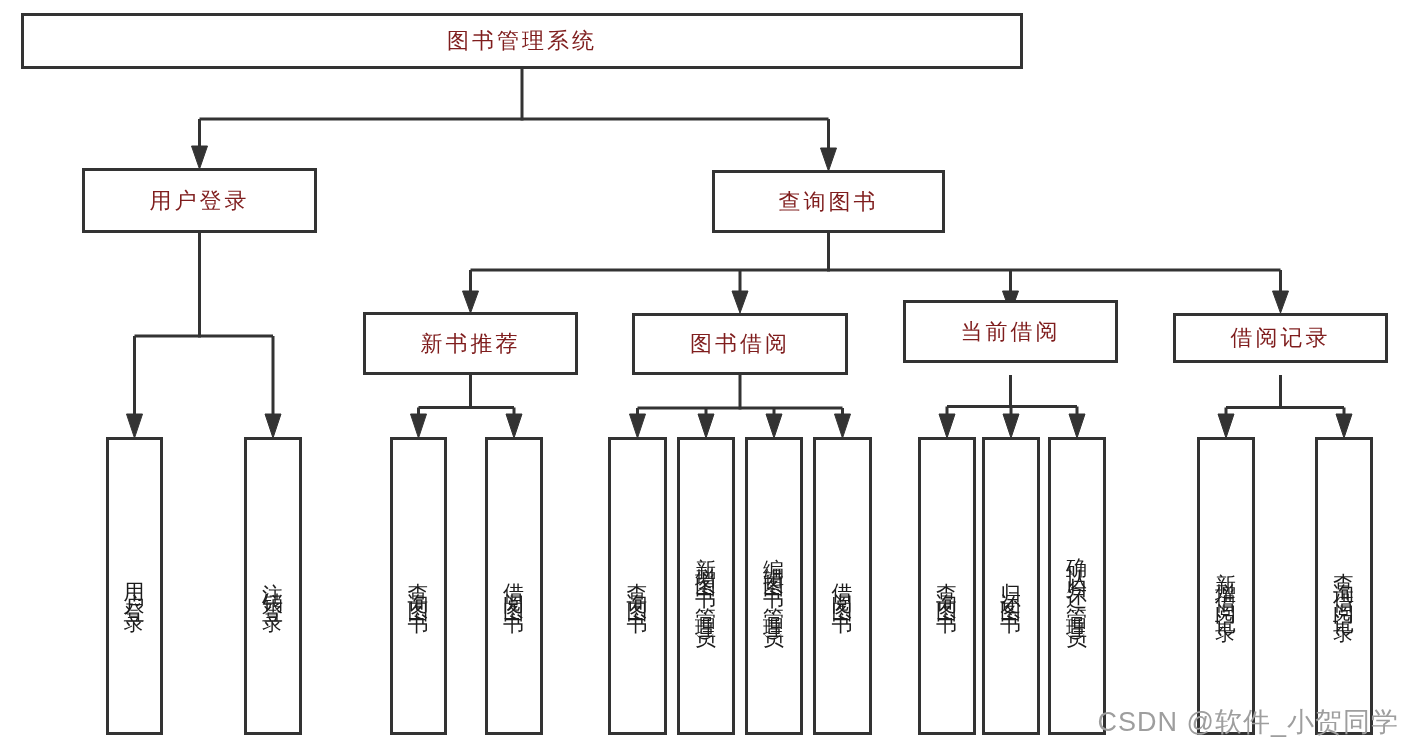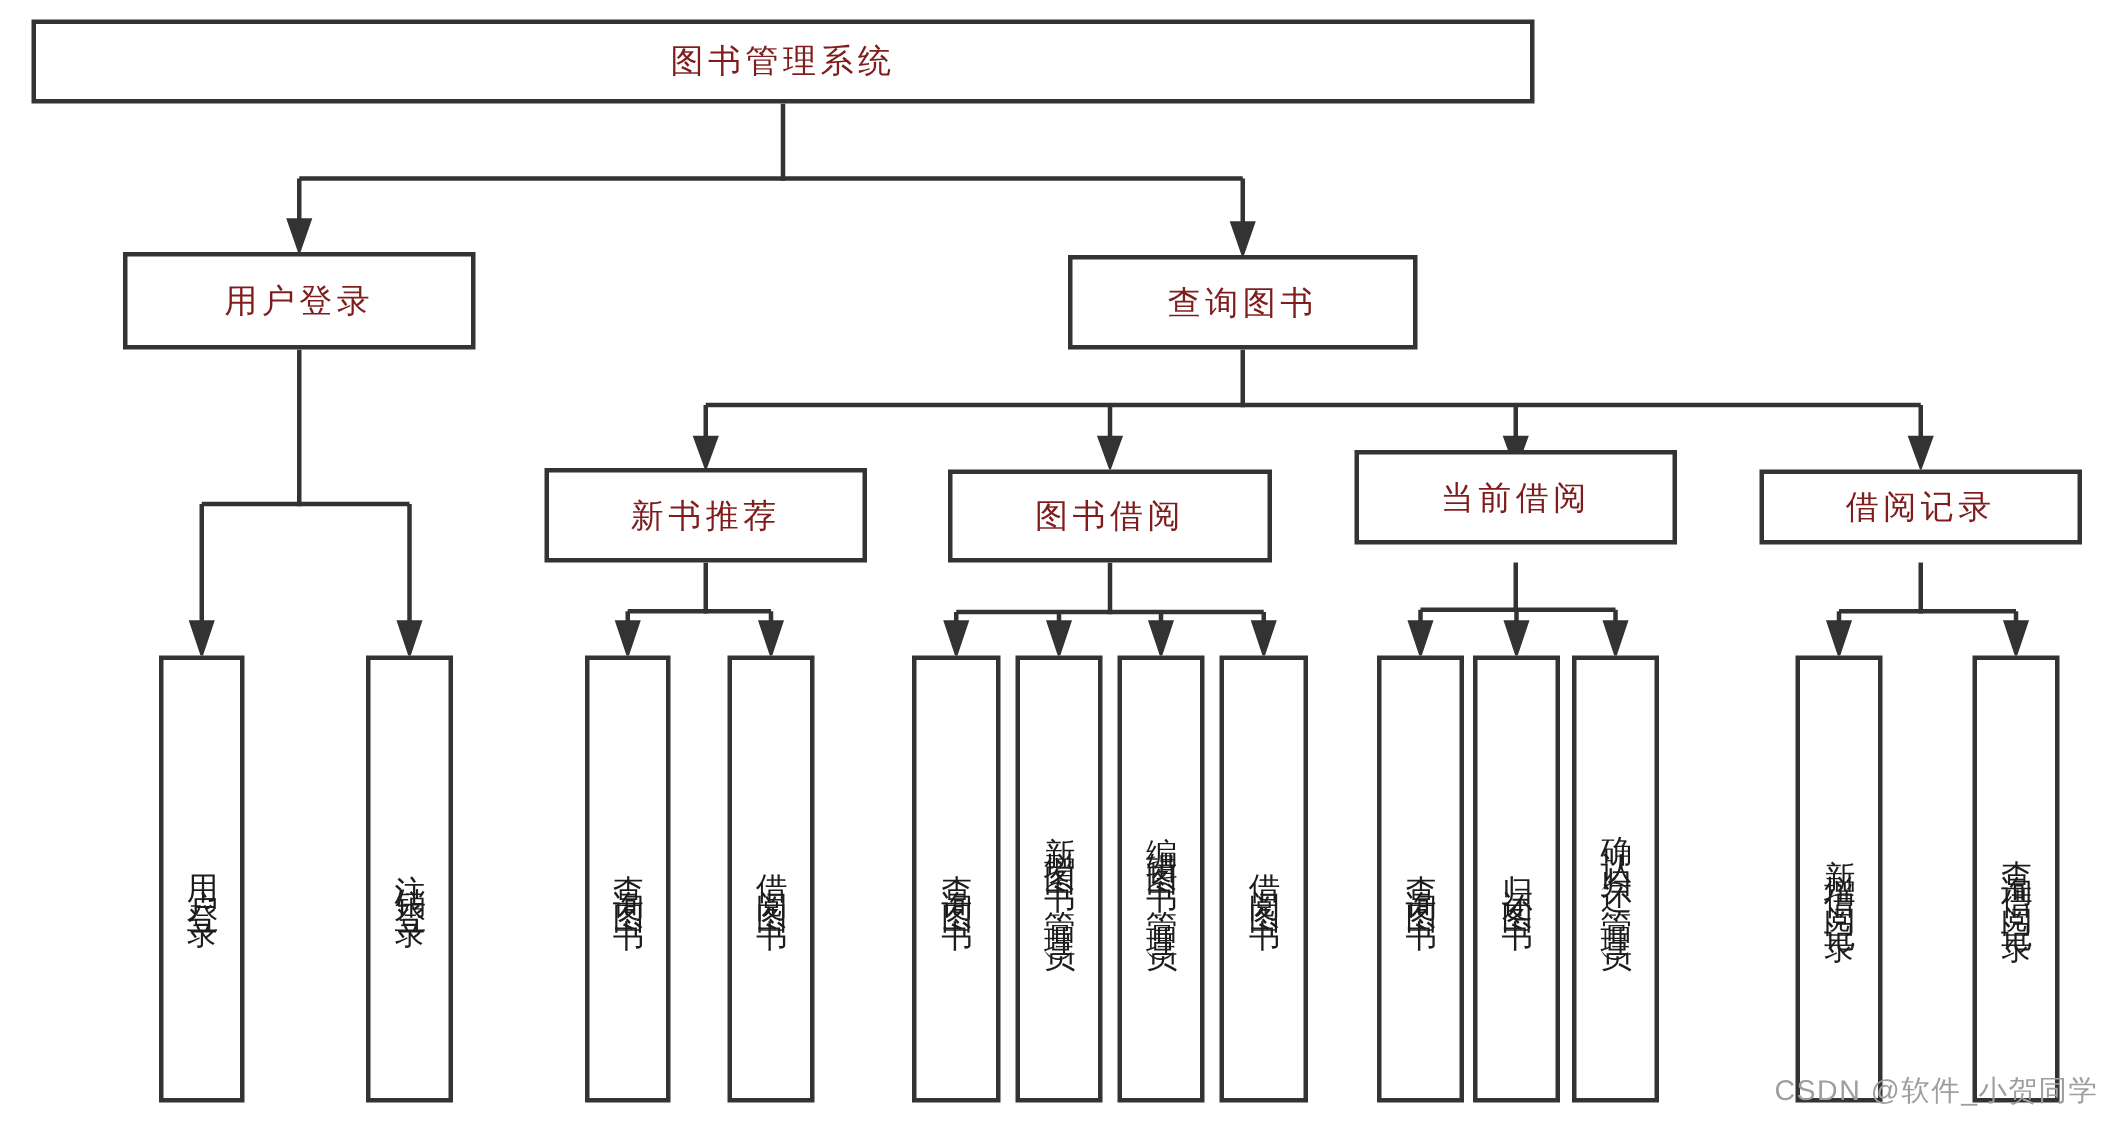--- a/index.html
+++ b/index.html
@@ -15,21 +15,21 @@
     display:flex;align-items:center;justify-content:center;
   }
   .box .hlabel{
     font-size:22px;letter-spacing:3px;white-space:nowrap;color:#7f1d1d;
   }
   .vbox .vlabel{
     writing-mode:vertical-rl;text-orientation:mixed;
     font-size:21px;letter-spacing:10px;line-height:1.0;color:#1c1c1c;
   }
   .watermark{
-    position:absolute;right:6px;bottom:7px;font-size:19px;color:#9e9e9e;
+    position:absolute;right:6px;bottom:7px;font-size:27px;color:#9e9e9e;
     letter-spacing:1px;white-space:nowrap;
   }
 </style>
 </head>
 <body>
 
 <div class="canvas">
 
   <svg class="connectors" width="1405" height="747" viewBox="0 0 1405 747" xmlns="http://www.w3.org/2000/svg">
 

